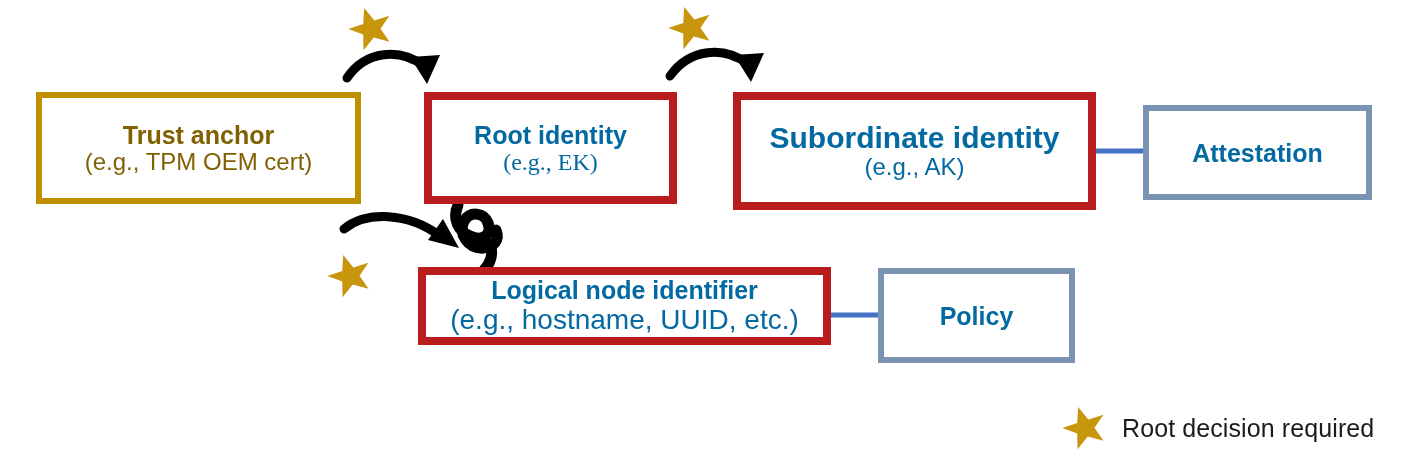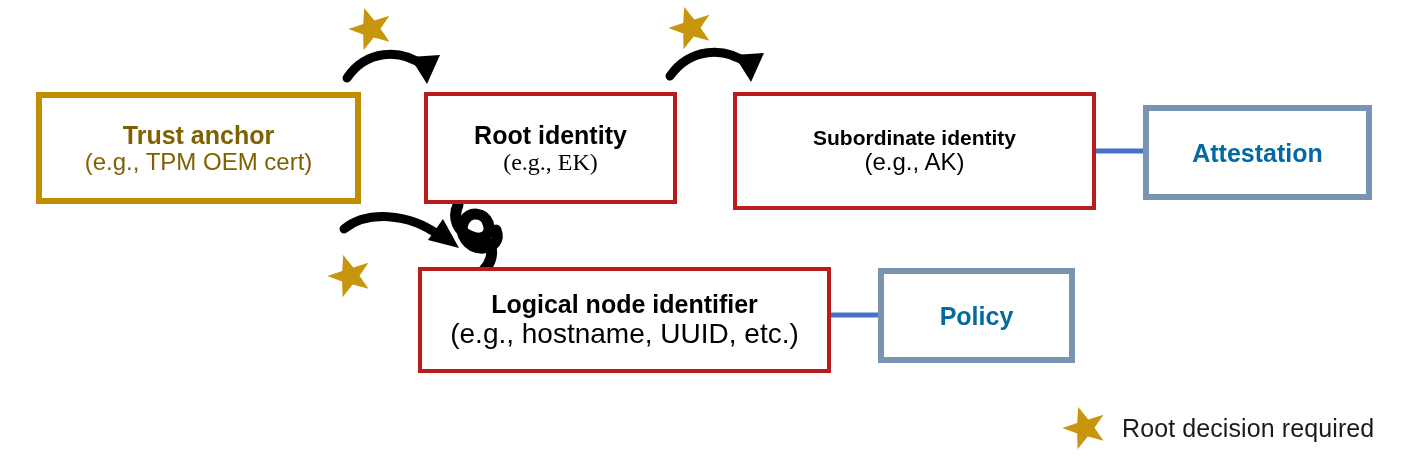--- a/index.html
+++ b/index.html
@@ -37,44 +37,44 @@
   .box .sub {
     font-weight: normal;
     white-space: nowrap;
   }
 
   .box-gold {
     border: 6px solid #BF8F00;
     color: #806000;
   }
   .box-gray {
-    border: 4px solid #b91c1c;
-    color: #000000;
+    border: 8px solid #b91c1c;
+    color: #0369a1;
   }
   .box-blue {
     border: 6px solid #7A93B3;
     color: #0369a1;
   }
 
   #box-trust-anchor { left: 36px;  top: 92px;  width: 325px; height: 112px; }
   #box-trust-anchor .title { font-size: 25px; }
   #box-trust-anchor .sub   { font-size: 24px; }
 
   #box-root-identity { left: 424px; top: 92px;  width: 253px; height: 112px; }
   #box-root-identity .title { font-size: 25px; }
   #box-root-identity .sub   { font-size: 24px; font-family: Liberation Serif, serif; }
 
   #box-subordinate-identity { left: 733px; top: 92px; width: 363px; height: 118px; }
-  #box-subordinate-identity .title { font-size: 21px; }
+  #box-subordinate-identity .title { font-size: 30px; }
   #box-subordinate-identity .sub   { font-size: 24px; }
 
   #box-attestation { left: 1143px; top: 105px; width: 229px; height: 95px; }
   #box-attestation .title { font-size: 25px; }
 
-  #box-logical-node { left: 418px; top: 267px; width: 413px; height: 106px; }
+  #box-logical-node { left: 418px; top: 267px; width: 413px; height: 78px; }
   #box-logical-node .title { font-size: 25px; }
   #box-logical-node .sub   { font-size: 28px; }
 
   #box-policy { left: 878px; top: 268px; width: 197px; height: 95px; }
   #box-policy .title { font-size: 25px; }
 
   
   #overlay {
     position: absolute;
     left: 0; top: 0;

